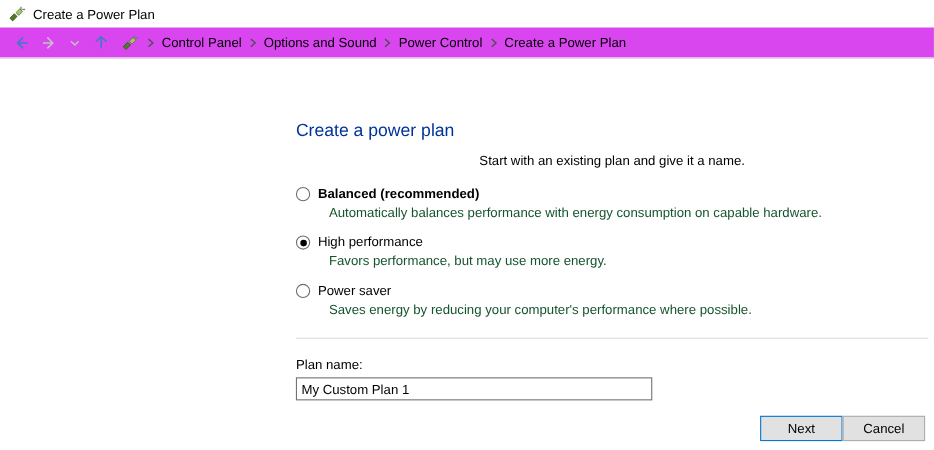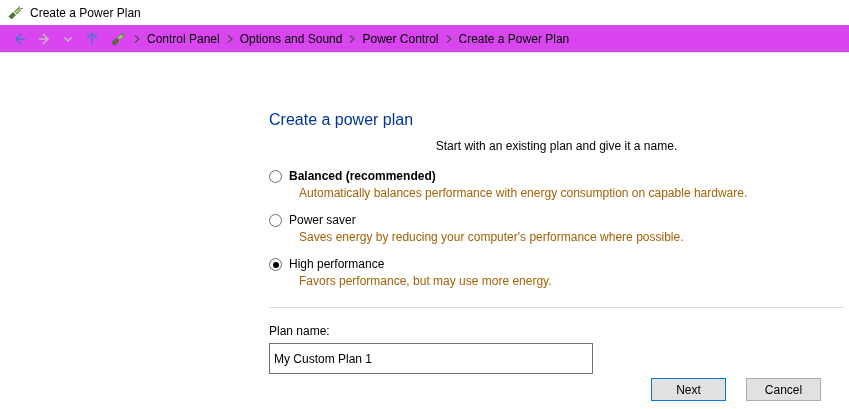--- a/index.html
+++ b/index.html
@@ -153,55 +153,55 @@
     border-radius: 50%;
     background: #000000;
   }
   .option-label {
     font-size: 12px;
   }
   .option-label.bold { font-weight: bold; }
   .option-desc {
     font-size: 12px;
     margin: 3px 0 0 30px;
-    color: #a16207;
+    color: #14532d;
   }
 
   .divider {
     height: 1px;
     background: #dcdcdc;
     margin: 19px 0 0 0;
     width: 575px;
   }
 
   .planname-label {
     margin-top: 16px;
     font-size: 12px;
   }
   .planname-input {
     margin-top: 5px;
     width: 324px;
-    height: 31px;
+    height: 21px;
     border: 1px solid #727272;
     background: #ffffff;
     font-family: "Liberation Sans", sans-serif;
     font-size: 12px;
     color: #000000;
     padding: 0 4px;
     box-sizing: border-box;
     outline: none;
   }
 
   
   .footer {
     position: absolute;
-    right: 28px;
+    right: 8px;
     bottom: 8px;
     display: flex;
-    gap: 20px;
+    gap: 0;
   }
   .btn {
     width: 75px;
     height: 23px;
     font-family: "Liberation Sans", sans-serif;
     font-size: 12px;
     color: #000000;
     background: #e1e1e1;
     border: 1px solid #adadad;
     box-sizing: border-box;
@@ -309,35 +309,35 @@
         <div class="option-head">
           <span class="radio"></span>
           <span class="option-label bold">Balanced (recommended)</span>
         </div>
         <div class="option-desc">Automatically balances performance with energy consumption on capable hardware.</div>
       </div>
 
       
       <div class="option">
         <div class="option-head">
+          <span class="radio checked"></span>
+          <span class="option-label">High performance</span>
+        </div>
+        <div class="option-desc">Favors performance, but may use more energy.</div>
+      </div>
+
+      
+      <div class="option">
+        <div class="option-head">
           <span class="radio"></span>
           <span class="option-label">Power saver</span>
         </div>
         <div class="option-desc">Saves energy by reducing your computer's performance where possible.</div>
       </div>
 
-      
-      <div class="option">
-        <div class="option-head">
-          <span class="radio checked"></span>
-          <span class="option-label">High performance</span>
-        </div>
-        <div class="option-desc">Favors performance, but may use more energy.</div>
-      </div>
-
       <div class="divider"></div>
 
       <div class="planname-label">Plan name:</div>
       <input class="planname-input" type="text" value="My Custom Plan 1" placeholder="Plan name" style="">
       
     </div>
   </div>
 
   <div class="footer">
     <button class="btn default">Next</button>

